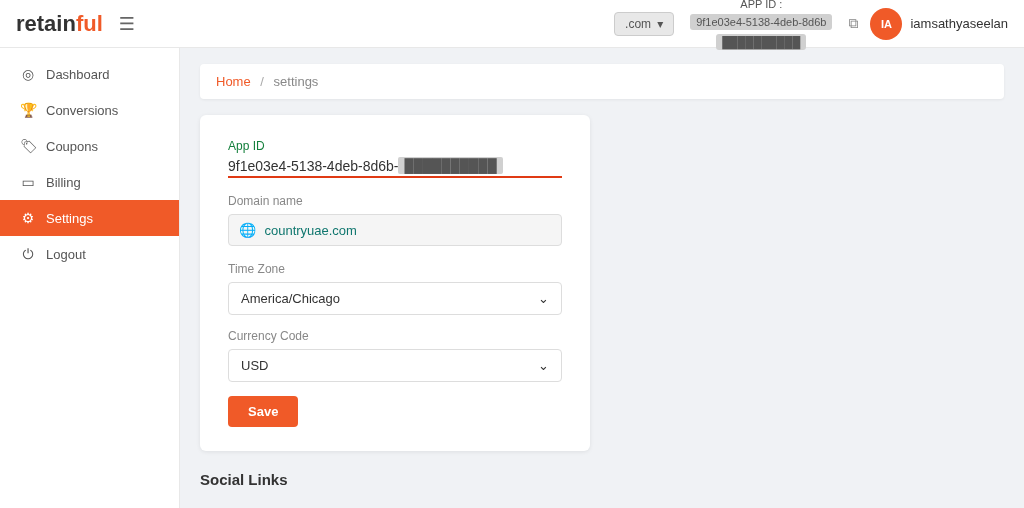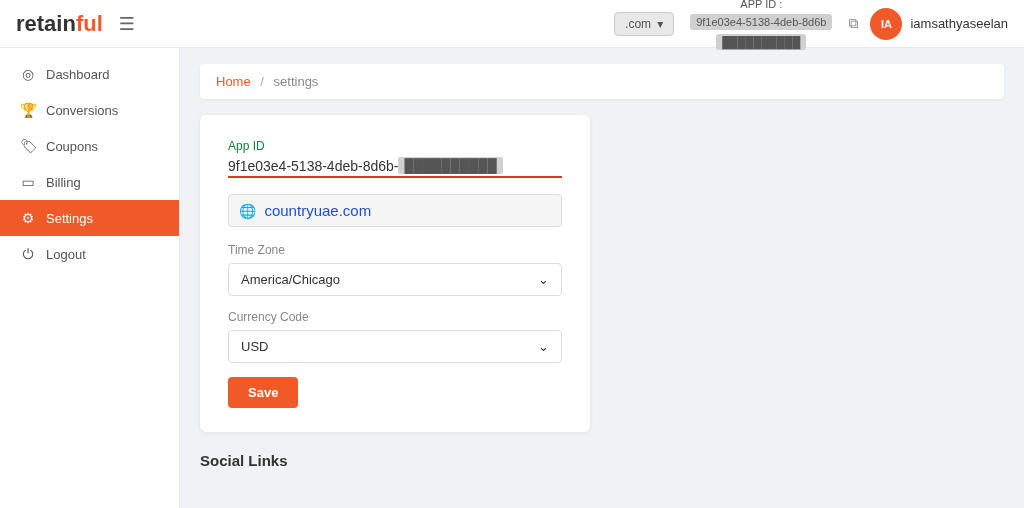--- a/index.html
+++ b/index.html
@@ -188,22 +188,22 @@
       border-radius: 4px;
       padding: 7px 10px;
       margin-bottom: 16px;
     }
     .domain-globe {
       color: #888;
       margin-right: 8px;
       font-size: 14px;
     }
     .domain-text {
-      font-size: 15px;
-      color: #1d4ed8;
+      font-size: 13px;
+      color: #0f766e;
       text-align: center;
     }
     .section-label {
       font-size: 12px;
       color: #888;
       margin-bottom: 6px;
     }
     .dropdown-field {
       display: flex;
       align-items: center;
@@ -305,20 +305,21 @@
 
       
       <div class="field-label">App ID</div>
       <div class="appid-value">
         <span>9f1e03e4-5138-4deb-8d6b-</span>
         <span class="appid-highlight">██████████</span>
       </div>
       <div class="appid-underline"></div>
 
       
+      <div class="section-label">Domain name</div>
       <div class="domain-field">
         <span class="domain-globe">🌐</span>
         <span class="domain-text">countryuae.com</span>
       </div>
 
       
       <div class="section-label">Time Zone</div>
       <div class="dropdown-field">
         <span>America/Chicago</span>
         <span class="dropdown-chevron">⌄</span>

